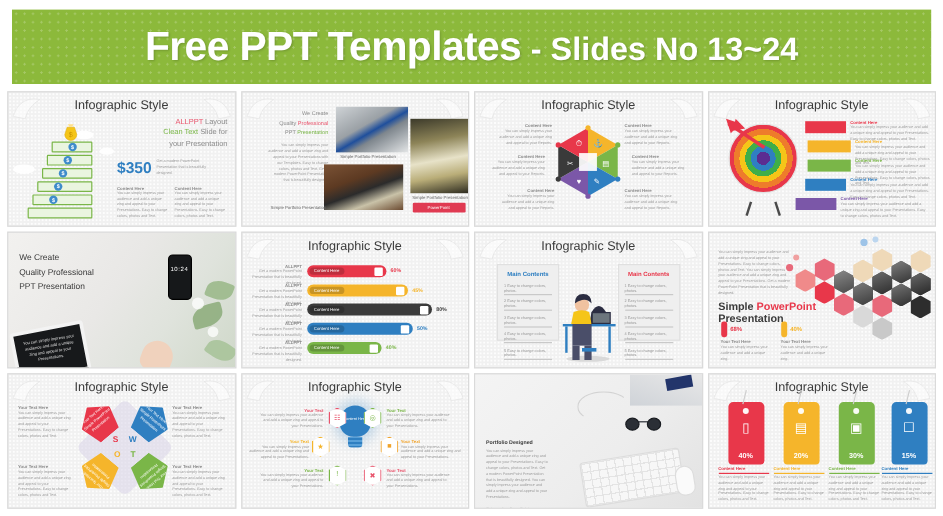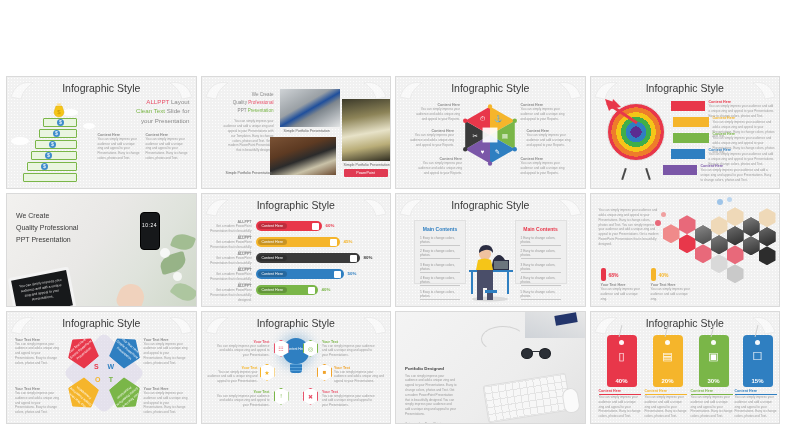--- a/index.html
+++ b/index.html
@@ -155,20 +155,26 @@
   .tag-string { position:absolute; top:-10px; left:13px; width:1.2px; height:12px; background:#cfcfcf; transform:rotate(14deg); }
 
   .micro { font-size:3.1px; color:#9d9d9d; line-height:1.55; }
   .micro-h { font-size:3.6px; font-weight:bold; }
 </style>
 </head>
 <body>
 
 <div class="page">
 
+  <div class="banner">
+    <div class="banner-text">
+      <span class="banner-main">Free PPT Templates</span>
+      <span class="banner-sub">- Slides No 13~24</span>
+    </div>
+  </div>
 
   <div class="grid">
 
     <div class="slide">
       <svg class="corner tl" viewBox="0 0 34 26">
           <path d="M2 18 C6 6 14 2 24 4 C18 8 14 12 12 20 Z" fill="#fff" stroke="#d8d8d8" stroke-width=".6"></path>
         </svg>
       <svg class="corner tr" viewBox="0 0 34 26">
           <path d="M2 18 C6 6 14 2 24 4 C18 8 14 12 12 20 Z" fill="#fff" stroke="#d8d8d8" stroke-width=".6"></path>
         </svg>
@@ -195,20 +201,24 @@
         <div class="coin" style="left:28px;top:37px;">$</div>
         <div class="coin" style="left:24px;top:48px;">$</div>
         <div class="coin" style="left:20px;top:59px;">$</div>
       </div>
 
       <div class="s1-right">
         <div class="s1-head">
           <span class="c-red">ALLPPT</span><span class="c-gray"> Layout</span><br>
           <span class="c-green">Clean Text</span><span class="c-gray"> Slide for</span><br>
           <span class="c-gray">your Presentation</span>
+        </div>
+        <div style="display:flex;align-items:center;gap:4px;margin-top:7px;">
+          <div class="price">$350</div>
+          <div class="micro" style="width:46px;">Get a modern PowerPoint Presentation that is beautifully designed.</div>
         </div>
         <div style="display:flex;gap:6px;margin-top:8px;">
           <div style="width:42px;">
             <div class="micro-h c-gray">Content Here</div>
             <div class="micro">You can simply impress your audience and add a unique zing and appeal to your Presentations. Easy to change colors, photos and Text.</div>
           </div>
           <div style="width:42px;">
             <div class="micro-h c-gray">Content Here</div>
             <div class="micro">You can simply impress your audience and add a unique zing and appeal to your Presentations. Easy to change colors, photos and Text.</div>
           </div>
@@ -467,20 +477,24 @@
         <div class="mc-line">1  Easy to change colors, photos.</div>
         <div class="mc-line">2  Easy to change colors, photos.</div>
         <div class="mc-line">3  Easy to change colors, photos.</div>
         <div class="mc-line">4  Easy to change colors, photos.</div>
         <div class="mc-line">5  Easy to change colors, photos.</div>
       </div>
     </div>
 
     <div class="slide">
       <div class="micro" style="position:absolute;left:8px;top:14px;width:62px;">You can simply impress your audience and add a unique zing and appeal to your Presentations. Easy to change colors, photos and Text. You can simply impress your audience and add a unique zing and appeal to your Presentations. Get a modern PowerPoint Presentation that is beautifully designed.</div>
+      <div class="s8-head">
+        <span>Simple </span><span style="color:#e8374a">PowerPoint</span><br>
+        <span>Presentation</span>
+      </div>
 
       <div class="hx" style="left:72px;top:30px;background:#f08a8a;"></div>
       <div class="hx" style="left:88px;top:21px;background:#e8697a;"></div>
       <div class="hx" style="left:88px;top:40px;background:#e8374a;"></div>
       <div class="hx" style="left:104px;top:31px;background:#6b6b6b;background-image:linear-gradient(160deg,#8a8a8a,#4a4a4a);"></div>
       <div class="hx" style="left:104px;top:50px;background:#e8697a;"></div>
       <div class="hx" style="left:120px;top:22px;background:#efd9b8;"></div>
       <div class="hx" style="left:120px;top:41px;background:#5a5a5a;background-image:linear-gradient(160deg,#7d7d7d,#3d3d3d);"></div>
       <div class="hx" style="left:120px;top:60px;background:#d9d9d9;"></div>
       <div class="hx" style="left:136px;top:13px;background:#efd9b8;"></div>

